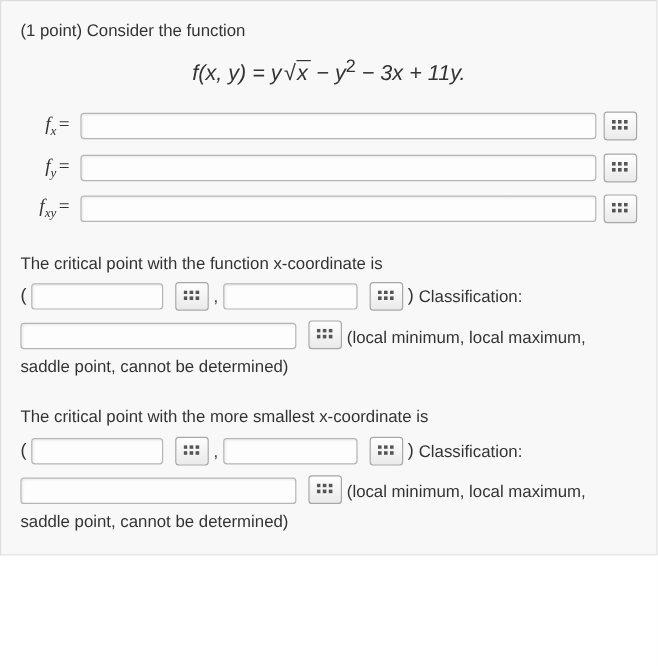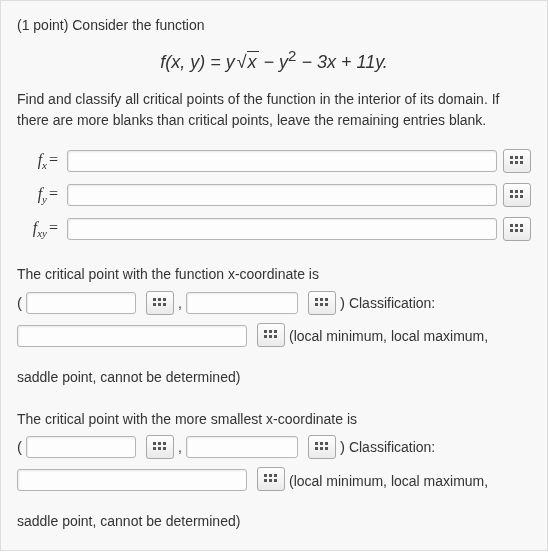--- a/index.html
+++ b/index.html
@@ -94,37 +94,36 @@
   input.short { width: 110px; }
   input.shorter { width: 112px; }
   input.cls { width: 230px; }
   .cp-line2 {
     display: flex;
     align-items: flex-end;
     margin-top: 8px;
     gap: 4px;
     flex-wrap: wrap;
   }
-  .trail { margin-top: 20px; }
+  .trail { margin-top: 4px; }
 </style>
 </head>
 <body>
 
 <div class="panel">
 
   <div>
     <span>(1 point)</span>
     <span>Consider the function</span>
   </div>
 
   <div class="equation">
     f(x,&nbsp;y) = y<span class="sqrt"><span class="radicand">x</span></span> − y<sup class="up">2</sup> − 3x + 11y.
   </div>
 
-  <div>Find and classify all critical points of the function in the interior of its domain. If there are more blanks than critical points, leave the remaining entries blank.</div>
 
   <div class="deriv-rows">
 
     <div class="drow">
       <span class="dlabel">
         <span>f</span><sub>x</sub><span class="eq">=</span>
       </span>
       <input class="answer long" style="">
       <span class="kb-btn">
         <svg viewBox="0 0 14 10">

